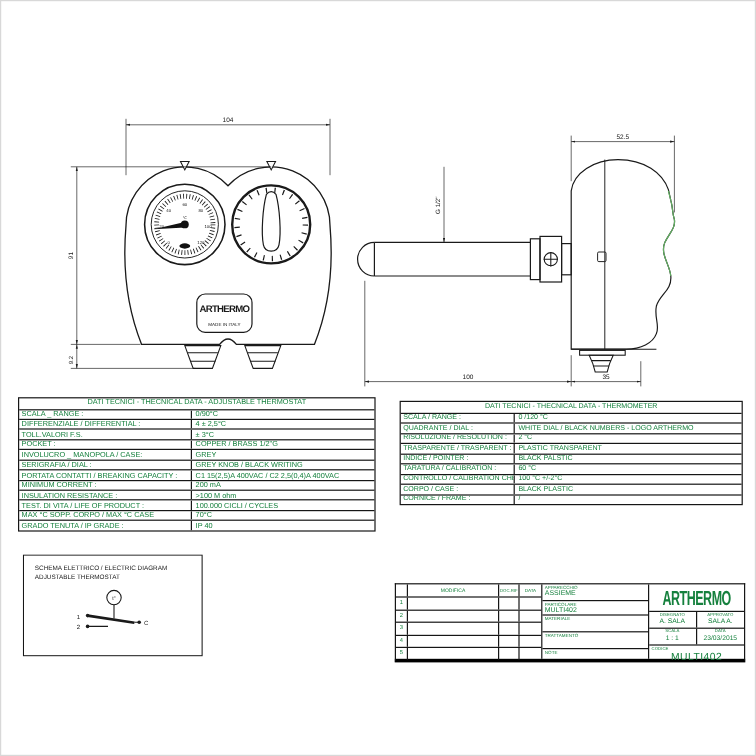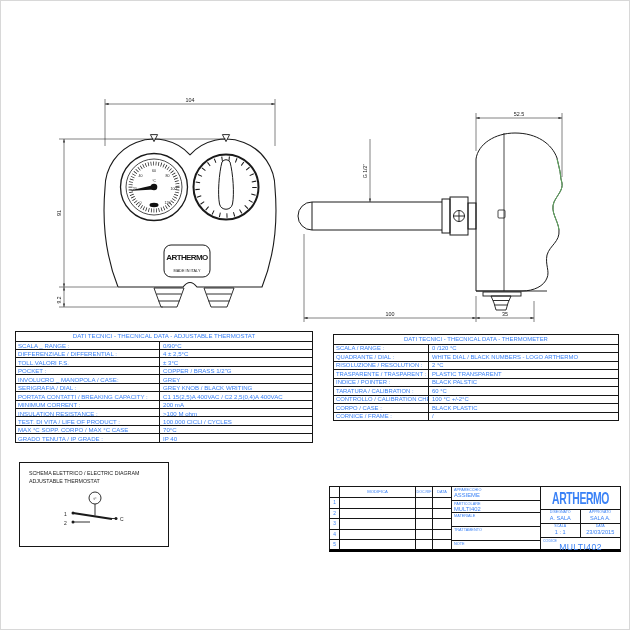--- a/index.html
+++ b/index.html
@@ -1,19 +1,19 @@
 <!DOCTYPE html>
 <html><head>
 <meta charset="utf-8">
 <style>
   html,body{margin:0;padding:0;background:#fff;}
   *{box-sizing:border-box;}
   .sheet{
     position:relative;width:630px;height:630px;background:#fff;
-    font-family:"Liberation Sans",sans-serif;color:#3b82f6;overflow:hidden;
+    font-family:"Liberation Sans",sans-serif;color:#15803d;overflow:hidden;
     border:1px solid #d8d8d8;
   }
   svg{position:absolute;}
   svg text{font-family:"Liberation Sans",sans-serif;fill:#1a1a1a;}
 
   
   .ttable{position:absolute;border:1px solid #161616;background:#fff;font-size:6.1px;line-height:7.6px;white-space:nowrap;}
   .ttable .hdr{height:8.5px;text-align:center;line-height:8.5px;overflow:hidden;}
   .trow{display:flex;border-top:1px solid #161616;height:8.45px;overflow:hidden;}
   .trow .cl{border-right:1px solid #161616;padding:0.5px 0 0 2px;overflow:hidden;}

